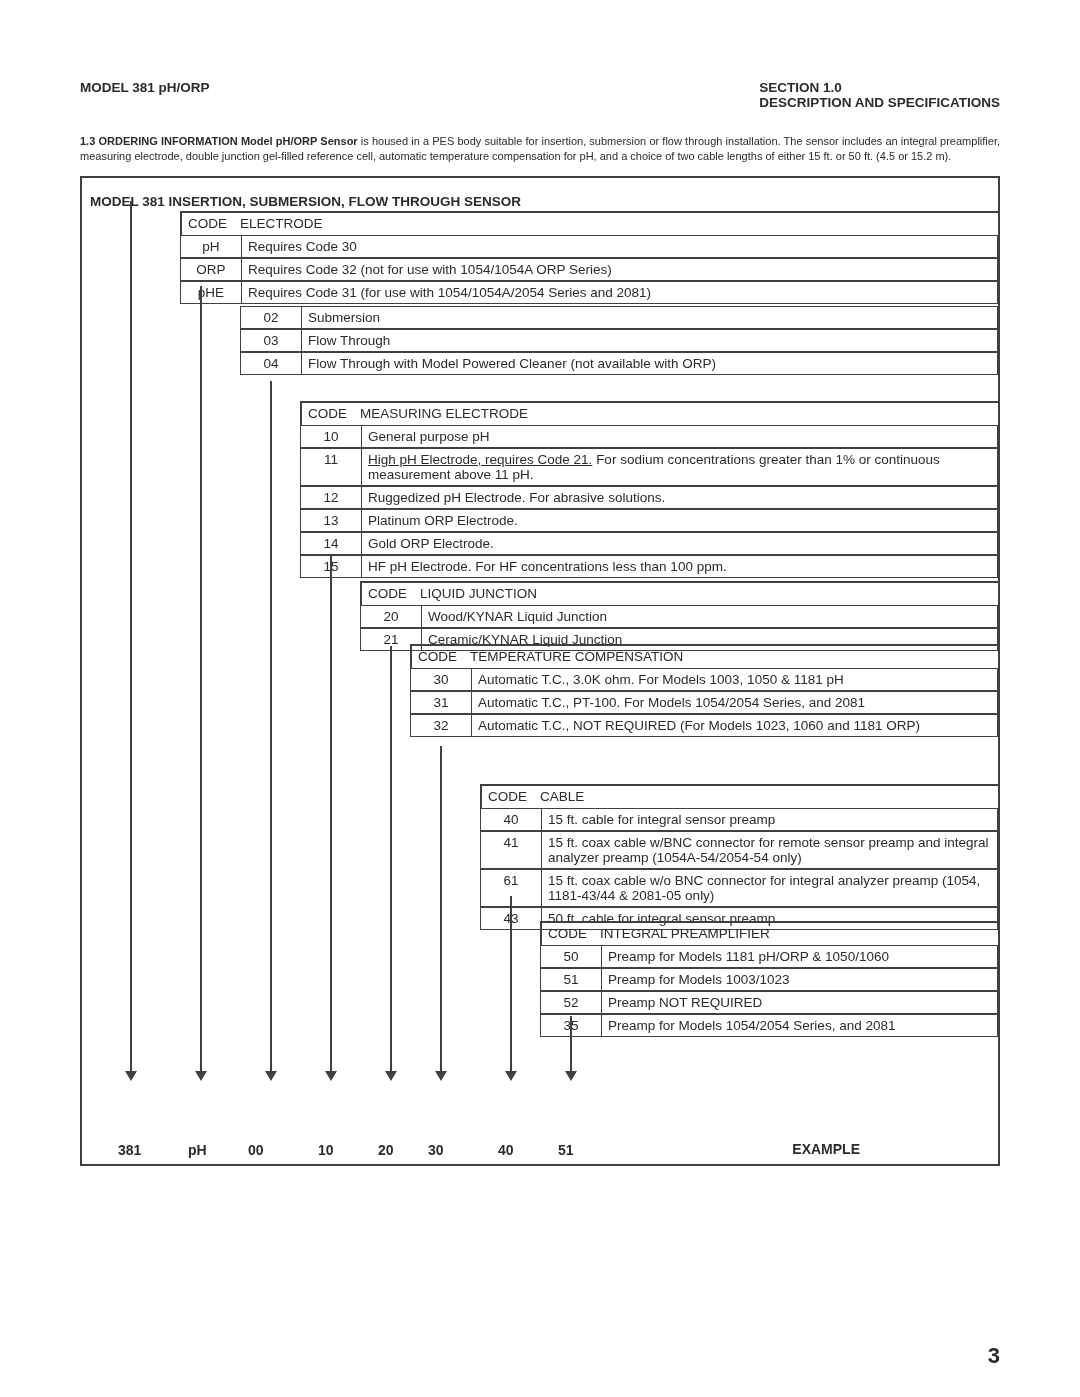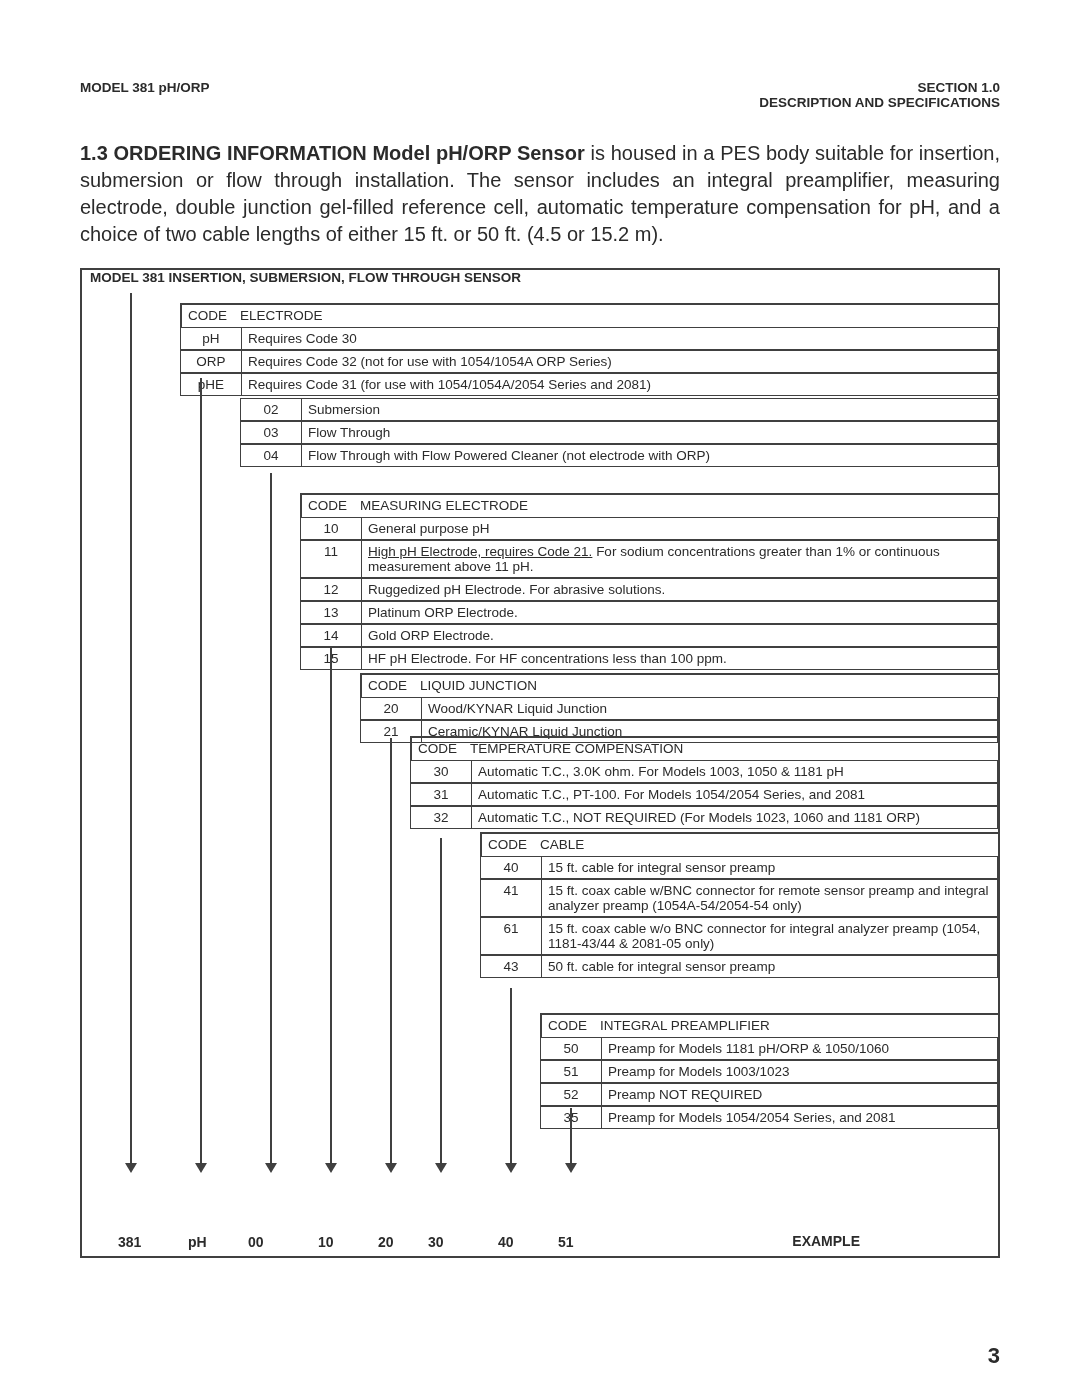--- a/index.html
+++ b/index.html
@@ -3,30 +3,30 @@
 <meta charset="utf-8">
 <style>
   html,body{margin:0;padding:0;background:#fff}
   body{
     width:1080px;height:1397px;position:relative;
     font-family:Arial,Helvetica,sans-serif;
     font-size:14px;color:#2b2b2b;box-sizing:border-box;
     padding:80px 80px 0 80px;
   }
   .hdr-row{display:flex;justify-content:space-between;font-weight:bold;font-size:13.5px;margin-bottom:0}
-  .hdr-right{text-align:right}
-  .intro{margin-top:30px;line-height:1.35;font-size:20px;text-align:justify}
+  .hdr-right{text-align:left}
+  .intro{margin-top:24px;line-height:1.35;font-size:11px;text-align:justify}
   .intro .lead{font-weight:bold}
   .diagram{position:relative;margin-top:12px;height:1000px}
   .outer-frame{
     position:absolute;left:0;right:0;top:0;height:25px;
     border:2px solid #404040;border-bottom:none;
   }
   .frame-label{position:absolute;left:0;right:0;top:0;height:25px;
-    padding:0 8px;font-weight:bold;font-size:13.5px}
+    padding:16px 8px;font-weight:bold;font-size:13.5px}
   .outer-sides{position:absolute;left:0;right:0;top:25px;bottom:10px;
     border-left:2px solid #404040;border-right:2px solid #404040;border-bottom:2px solid #404040}
   .grp{position:absolute;right:0}
   .grp-top{height:22px;border:2px solid #404040;border-bottom:none}
   .grp-head{padding:3px 6px;font-size:13.5px}
   .grp-head .ch{display:inline-block;width:52px}
   .grp-body{border-right:2px solid #404040}
   .row{display:flex;border:1px solid #404040;font-size:13.5px}
   .row .code{width:52px;text-align:center;padding:3px 4px}
   .row .desc{flex:1;padding:3px 6px;border-left:1px solid #404040}
@@ -95,21 +95,21 @@
         <div class="row">
           <div class="code">02</div>
           <div class="desc">Submersion</div>
         </div>
         <div class="row">
           <div class="code">03</div>
           <div class="desc">Flow Through</div>
         </div>
         <div class="row">
           <div class="code">04</div>
-          <div class="desc">Flow Through with Flow Powered Cleaner (not electrode with ORP)</div>
+          <div class="desc">Flow Through with Model Powered Cleaner (not available with ORP)</div>
         </div>
       </div>
     </div>
     <div class="grp" style="left: 220px; top: 225px;">
       <div class="grp-top">
         <div class="grp-head"><span class="ch">CODE</span><span>MEASURING ELECTRODE</span></div>
       </div>
       <div class="grp-body">
         <div class="row">
           <div class="code">10</div>
@@ -164,21 +164,21 @@
         <div class="row">
           <div class="code">31</div>
           <div class="desc">Automatic T.C., PT-100. For Models 1054/2054 Series, and 2081</div>
         </div>
         <div class="row">
           <div class="code">32</div>
           <div class="desc">Automatic T.C., NOT REQUIRED (For Models 1023, 1060 and 1181 ORP)</div>
         </div>
       </div>
     </div>
-    <div class="grp" style="left: 400px; top: 564px;">
+    <div class="grp" style="left: 400px; top: 608px;">
       <div class="grp-top">
         <div class="grp-head"><span class="ch">CODE</span><span>CABLE</span></div>
       </div>
       <div class="grp-body">
         <div class="row">
           <div class="code">40</div>
           <div class="desc">15 ft. cable for integral sensor preamp</div>
         </div>
         <div class="row">
           <div class="code">41</div>

